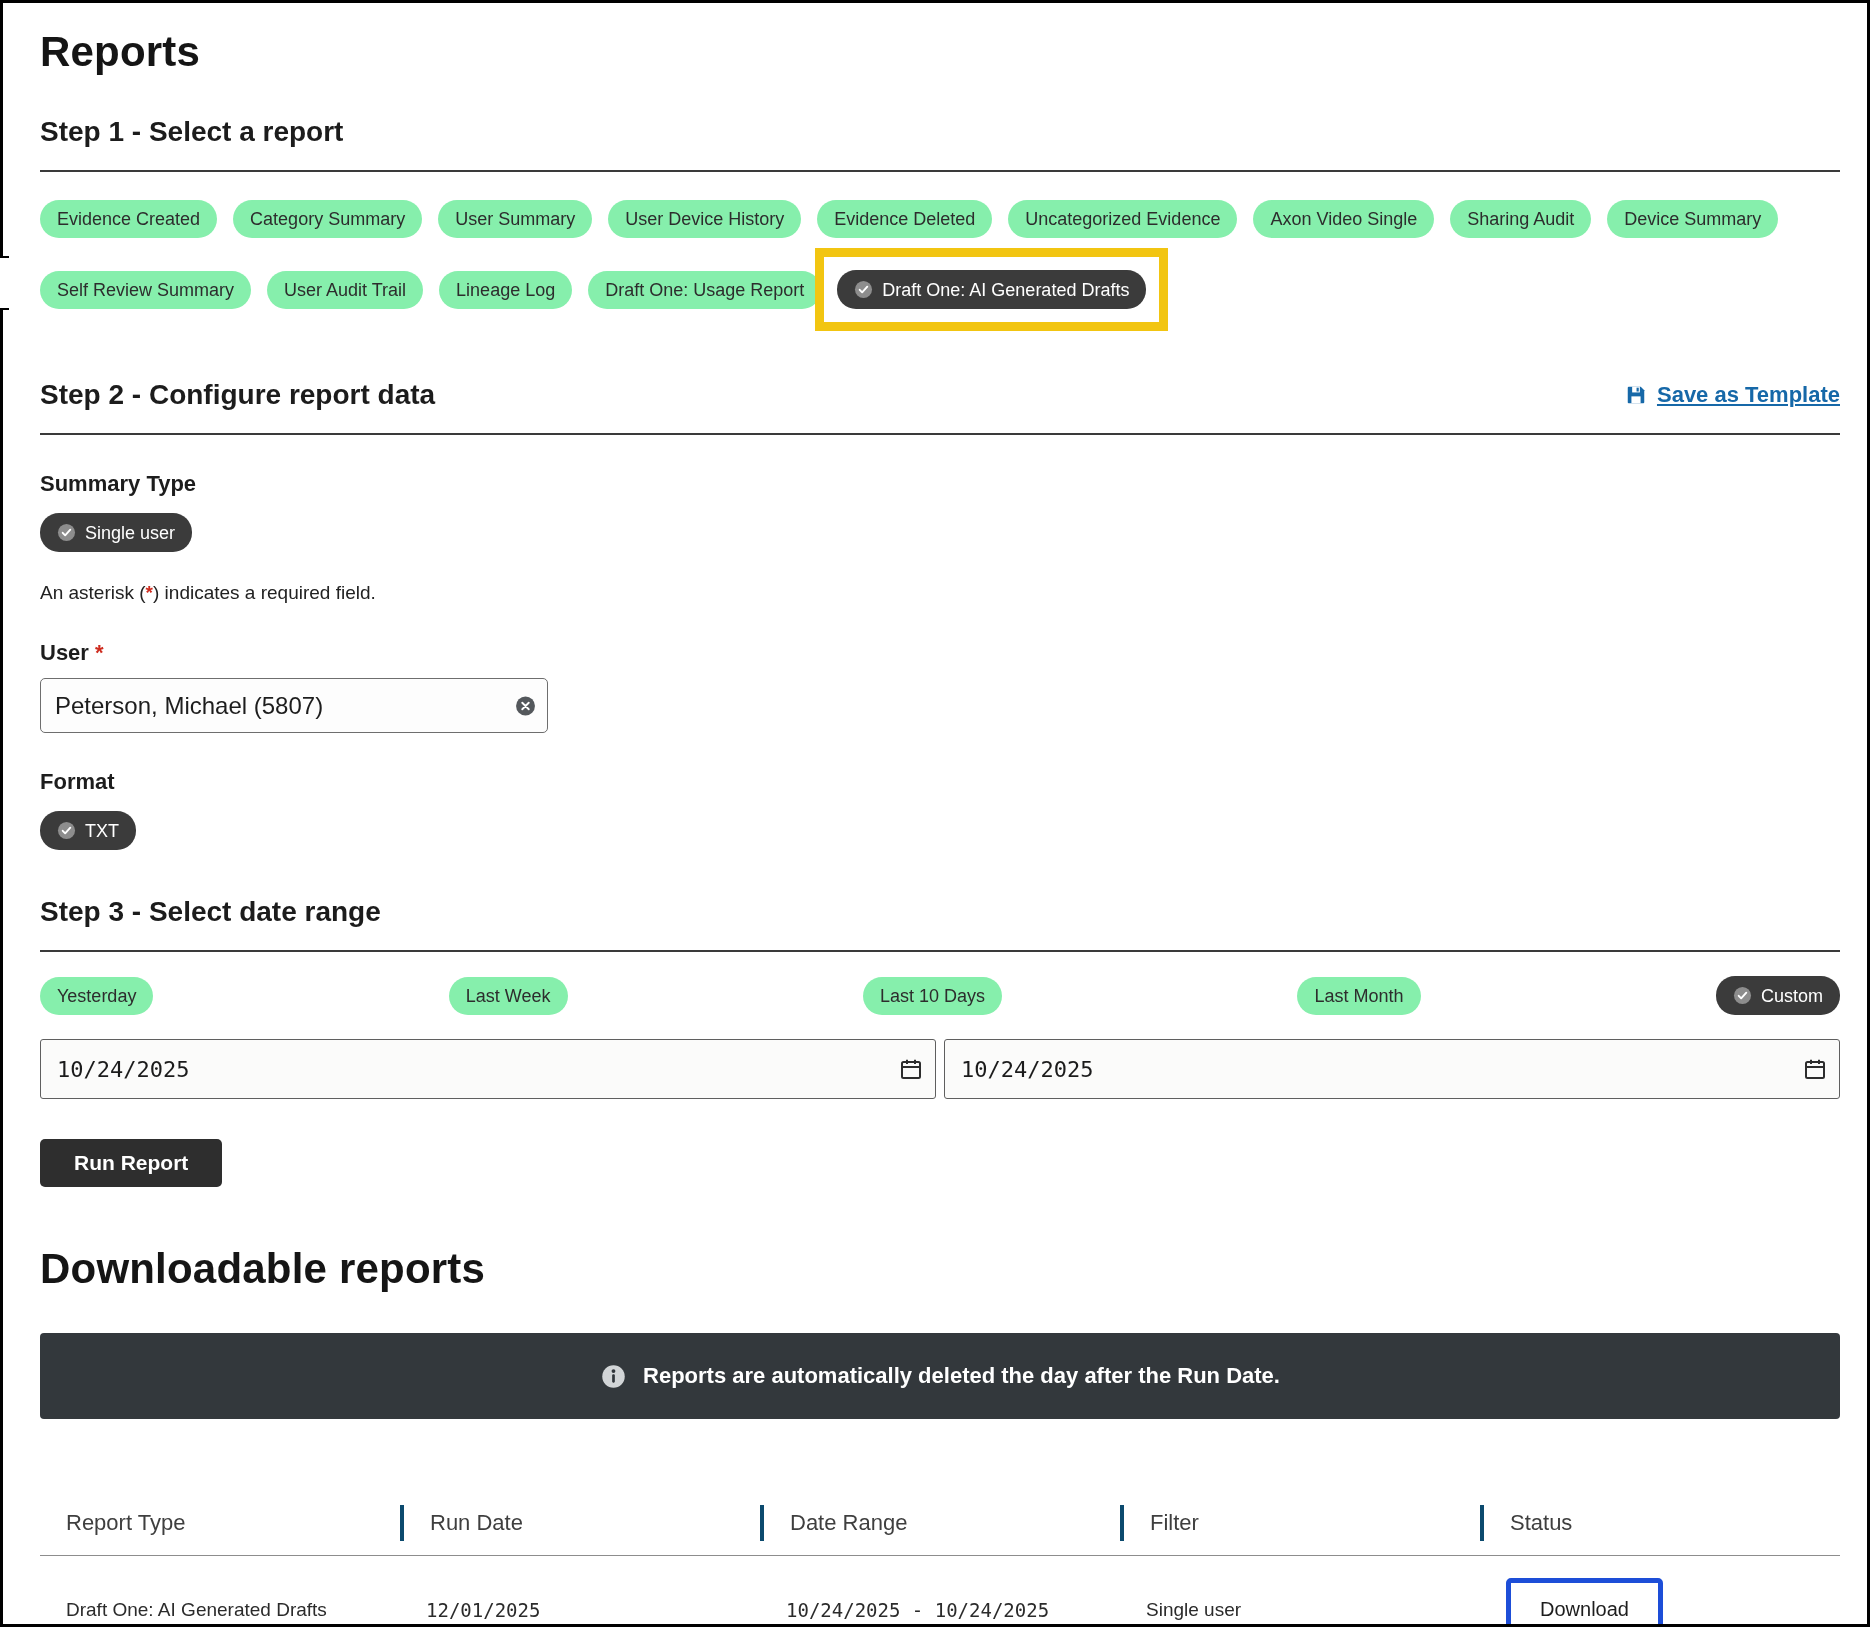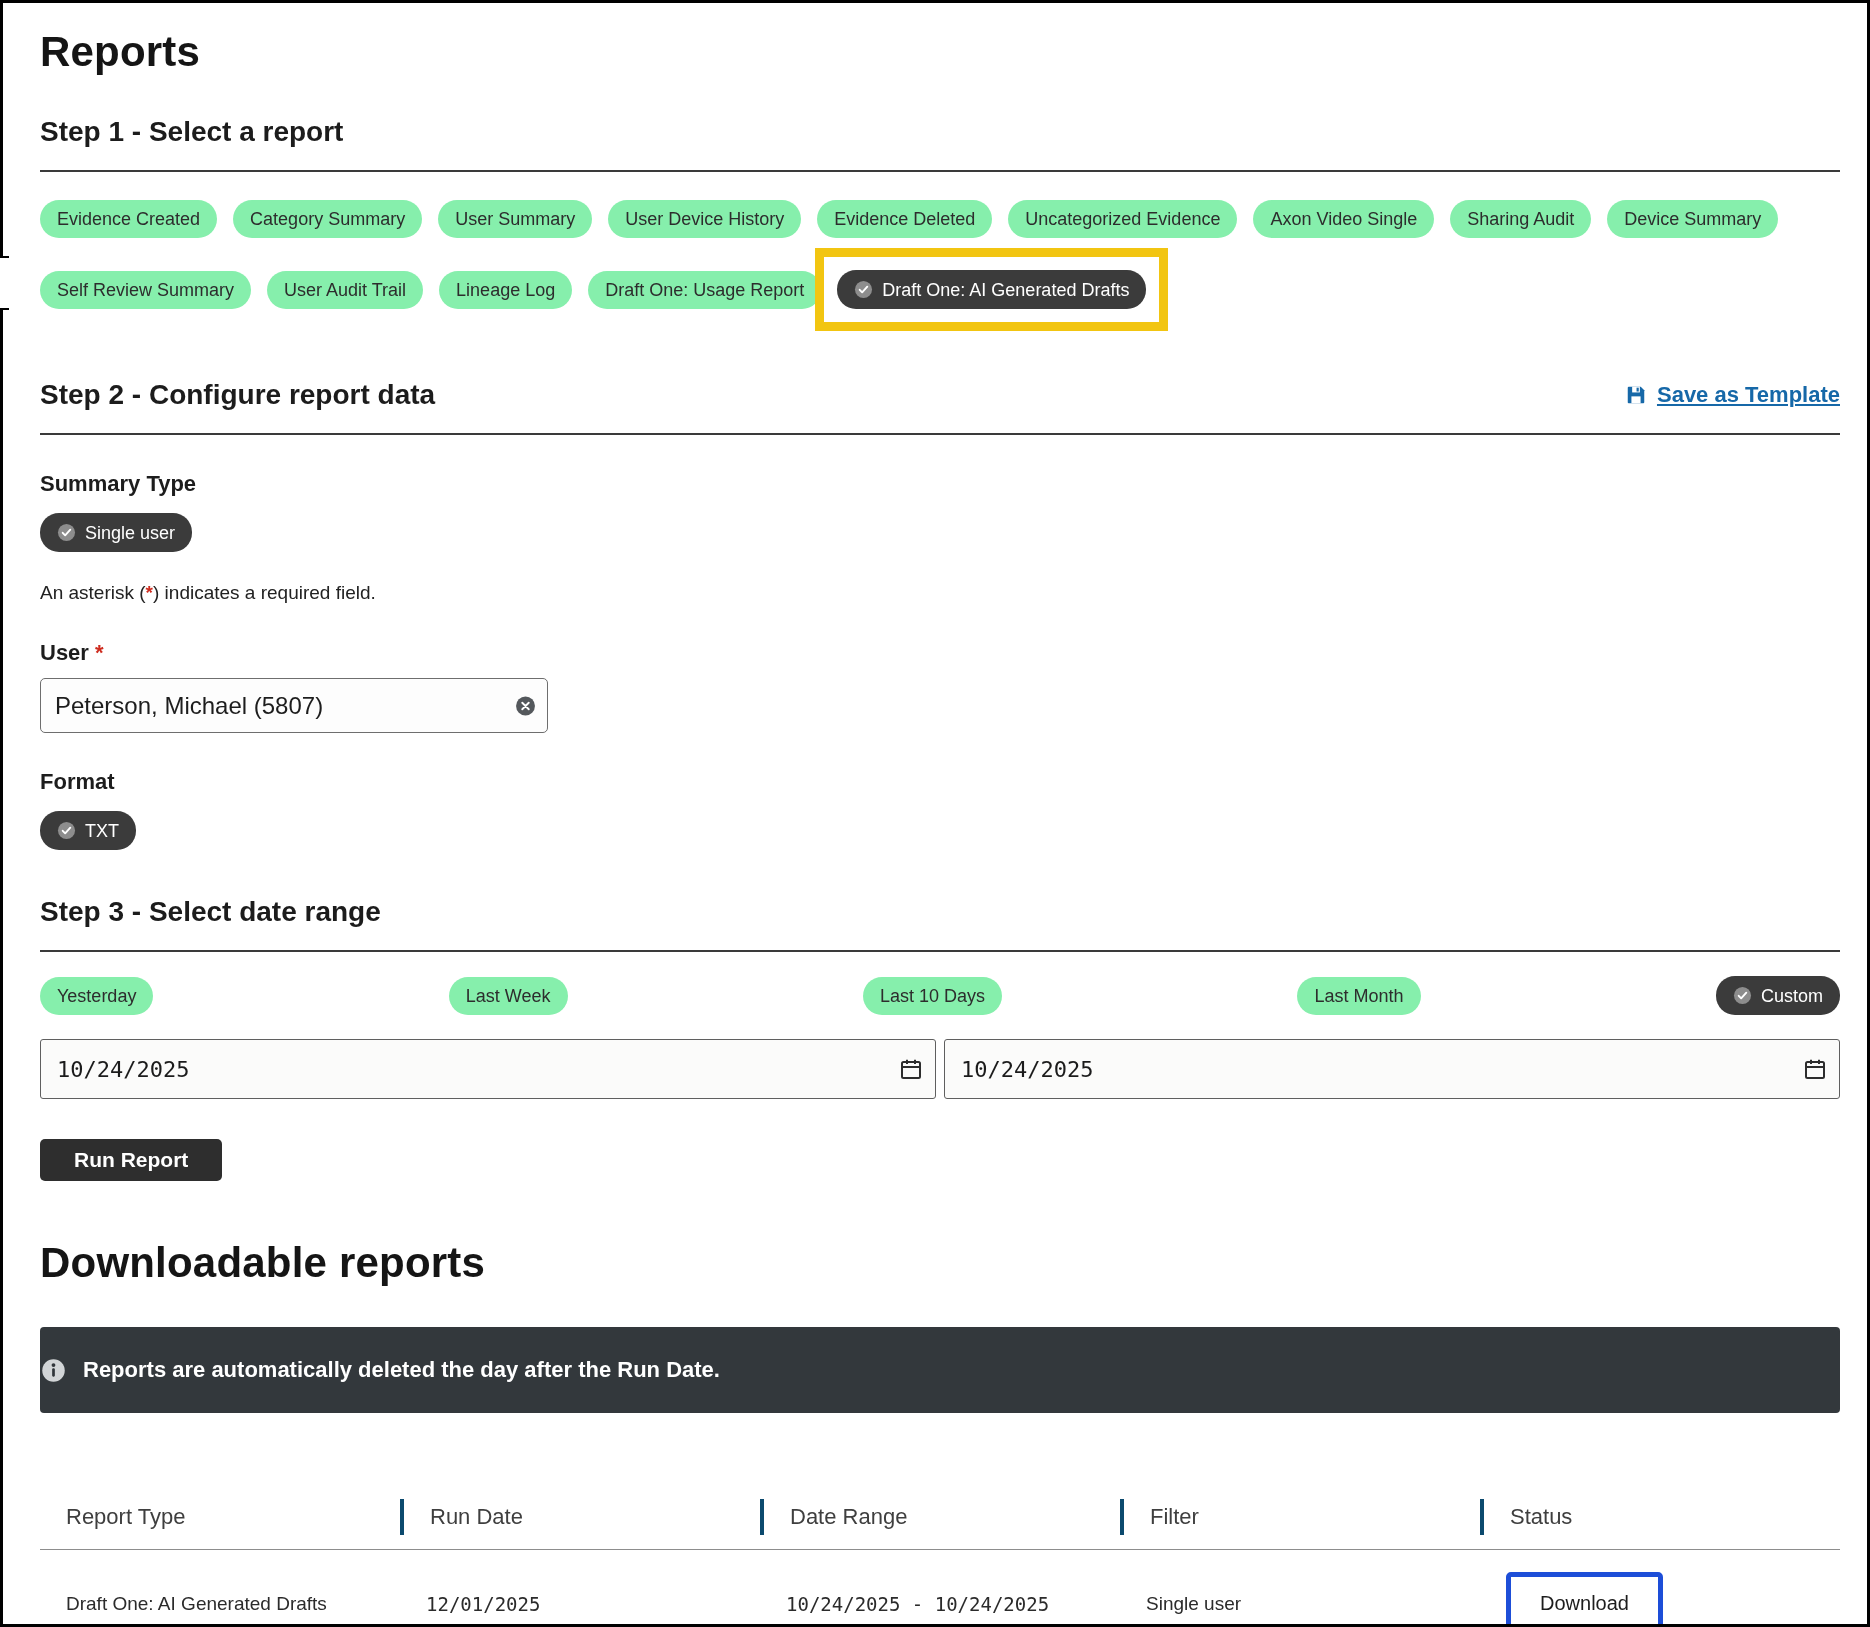--- a/index.html
+++ b/index.html
@@ -89,28 +89,28 @@
   .cal-btn {
     position: absolute; right: 13px; top: 50%; transform: translateY(-50%);
     background: none; border: none; cursor: pointer; display: inline-flex;
   }
 
   .run-btn {
     margin-top: 40px;
     background: #2e2e2e; color: #fff;
     border: none; border-radius: 5px;
     font-family: inherit; font-size: 21px; font-weight: 700;
-    padding: 0 34px; height: 42px; cursor: pointer;
+    padding: 0 34px; height: 48px; cursor: pointer;
   }
 
   .downloads-title { margin-top: 58px; }
   .info-banner {
     margin-top: 40px; height: 86px;
     background: var(--banner-dark); border-radius: 4px;
-    display: flex; align-items: center; gap: 16px;
+    display: flex; align-items: center; justify-content: center; gap: 16px;
     color: #fff; font-size: 22px; font-weight: 700;
   }
 
   .table { margin-top: 86px; }
   .t-head {
     display: grid; grid-template-columns: repeat(5, 1fr);
     border-bottom: 1px solid #8d8d8d; padding-bottom: 14px;
     color: #3f3f3f; font-size: 22px;
   }
   .t-head .th { padding: 5px 0 5px 26px; border-left: 4px solid #0c4a6e; }

